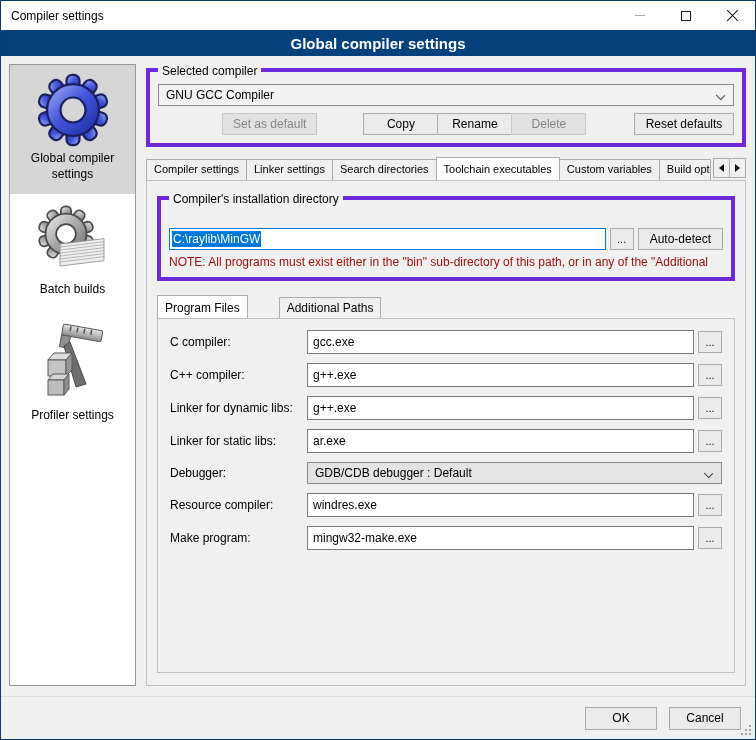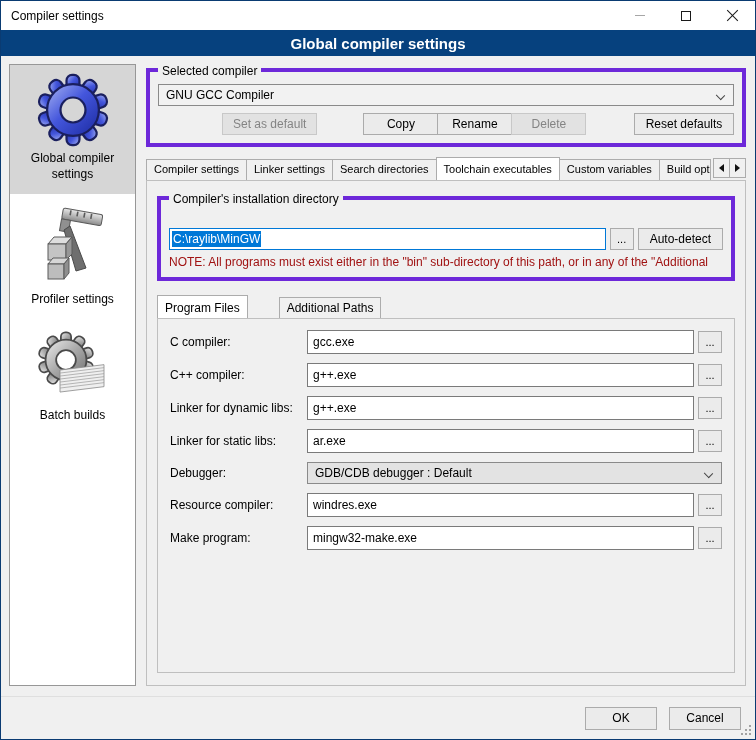--- a/index.html
+++ b/index.html
@@ -149,47 +149,20 @@
           <rect x="-7" y="-38" width="14" height="17" rx="6" transform="rotate(180)"></rect>
           <rect x="-7" y="-38" width="14" height="17" rx="6" transform="rotate(216)"></rect>
           <rect x="-7" y="-38" width="14" height="17" rx="6" transform="rotate(252)"></rect>
           <rect x="-7" y="-38" width="14" height="17" rx="6" transform="rotate(288)"></rect>
           <rect x="-7" y="-38" width="14" height="17" rx="6" transform="rotate(324)"></rect>
           <circle r="28"></circle>
         </g>
         <circle r="13.5" fill="#D6D6D6" stroke="#1A1F5E" stroke-width="2.4"></circle>
       </svg>
       <span class="side-label">Global compiler settings</span>
-    </div>
-
-    <div class="side-item">
-      <svg width="74" height="86" viewBox="0 0 74 86">
-        <defs>
-          <linearGradient id="gMetal" x1="0%" y1="0%" x2="0%" y2="100%">
-            <stop offset="0%" stop-color="#E8E8E8"></stop>
-              <stop offset="100%" stop-color="#8C8C8C"></stop>
-          </linearGradient>
-        </defs>
-        <g transform="rotate(10 44 16)">
-          <rect x="26" y="9" width="40" height="11" rx="2" fill="url(#gMetal)" stroke="#5A5A5A"></rect>
-          <rect x="33" y="10" width="1.6" height="5" fill="#5A5A5A"></rect>
-          <rect x="40" y="10" width="1.6" height="5" fill="#5A5A5A"></rect>
-          <rect x="47" y="10" width="1.6" height="5" fill="#5A5A5A"></rect>
-          <rect x="54" y="10" width="1.6" height="5" fill="#5A5A5A"></rect>
-          <rect x="26" y="20" width="9" height="12" fill="#909090" stroke="#5A5A5A"></rect>
-        </g>
-        <polygon points="34,24 50,66 40,69 28,28" fill="#6E6E6E" stroke="#4A4A4A"></polygon>
-        <polygon points="12,42 18,35 36,35 30,42" fill="#DEDEDE" stroke="#5A5A5A"></polygon>
-        <rect x="12" y="42" width="18" height="16" fill="#C4C4C4" stroke="#5A5A5A"></rect>
-        <polygon points="30,42 36,35 36,52 30,58" fill="#969696" stroke="#5A5A5A"></polygon>
-        <polygon points="12,62 17,56 33,56 28,62" fill="#D6D6D6" stroke="#5A5A5A"></polygon>
-        <rect x="12" y="62" width="16" height="15" fill="#BDBDBD" stroke="#5A5A5A"></rect>
-        <polygon points="28,62 33,56 33,71 28,77" fill="#8F8F8F" stroke="#5A5A5A"></polygon>
-      </svg>
-      <span class="side-label">Profiler settings</span>
     </div>
 
     <div class="side-item">
       <svg width="74" height="76" viewBox="0 0 74 76">
         <defs>
           <linearGradient id="gGray" x1="0%" y1="0%" x2="100%" y2="100%">
             <stop offset="0%" stop-color="#EDEDED"></stop>
               <stop offset="50%" stop-color="#A8A8A8"></stop>
               <stop offset="100%" stop-color="#6E6E6E"></stop>
           </linearGradient>
@@ -215,20 +188,47 @@
           <line x1="24" y1="48" x2="68" y2="48" stroke="#9C9C9C" stroke-width="0.7"></line>
           <line x1="24" y1="51" x2="68" y2="51" stroke="#9C9C9C" stroke-width="0.7"></line>
           <line x1="24" y1="54" x2="68" y2="54" stroke="#9C9C9C" stroke-width="0.7"></line>
           <line x1="24" y1="57" x2="68" y2="57" stroke="#9C9C9C" stroke-width="0.7"></line>
           <line x1="24" y1="60" x2="68" y2="60" stroke="#9C9C9C" stroke-width="0.7"></line>
           <line x1="24" y1="63" x2="68" y2="63" stroke="#9C9C9C" stroke-width="0.7"></line>
         </g>
       </svg>
       <span class="side-label">Batch builds</span>
     </div>
+
+    <div class="side-item">
+      <svg width="74" height="86" viewBox="0 0 74 86">
+        <defs>
+          <linearGradient id="gMetal" x1="0%" y1="0%" x2="0%" y2="100%">
+            <stop offset="0%" stop-color="#E8E8E8"></stop>
+              <stop offset="100%" stop-color="#8C8C8C"></stop>
+          </linearGradient>
+        </defs>
+        <g transform="rotate(10 44 16)">
+          <rect x="26" y="9" width="40" height="11" rx="2" fill="url(#gMetal)" stroke="#5A5A5A"></rect>
+          <rect x="33" y="10" width="1.6" height="5" fill="#5A5A5A"></rect>
+          <rect x="40" y="10" width="1.6" height="5" fill="#5A5A5A"></rect>
+          <rect x="47" y="10" width="1.6" height="5" fill="#5A5A5A"></rect>
+          <rect x="54" y="10" width="1.6" height="5" fill="#5A5A5A"></rect>
+          <rect x="26" y="20" width="9" height="12" fill="#909090" stroke="#5A5A5A"></rect>
+        </g>
+        <polygon points="34,24 50,66 40,69 28,28" fill="#6E6E6E" stroke="#4A4A4A"></polygon>
+        <polygon points="12,42 18,35 36,35 30,42" fill="#DEDEDE" stroke="#5A5A5A"></polygon>
+        <rect x="12" y="42" width="18" height="16" fill="#C4C4C4" stroke="#5A5A5A"></rect>
+        <polygon points="30,42 36,35 36,52 30,58" fill="#969696" stroke="#5A5A5A"></polygon>
+        <polygon points="12,62 17,56 33,56 28,62" fill="#D6D6D6" stroke="#5A5A5A"></polygon>
+        <rect x="12" y="62" width="16" height="15" fill="#BDBDBD" stroke="#5A5A5A"></rect>
+        <polygon points="28,62 33,56 33,71 28,77" fill="#8F8F8F" stroke="#5A5A5A"></polygon>
+      </svg>
+      <span class="side-label">Profiler settings</span>
+    </div>
   </div>
 
   <div class="main">
 
     <div class="groupbox" style="margin-top:4px;">
       <span class="groupbox-legend">Selected compiler</span>
       <div class="combo">
         <span>GNU GCC Compiler</span>
         <span class="chevron"></span>
       </div>

